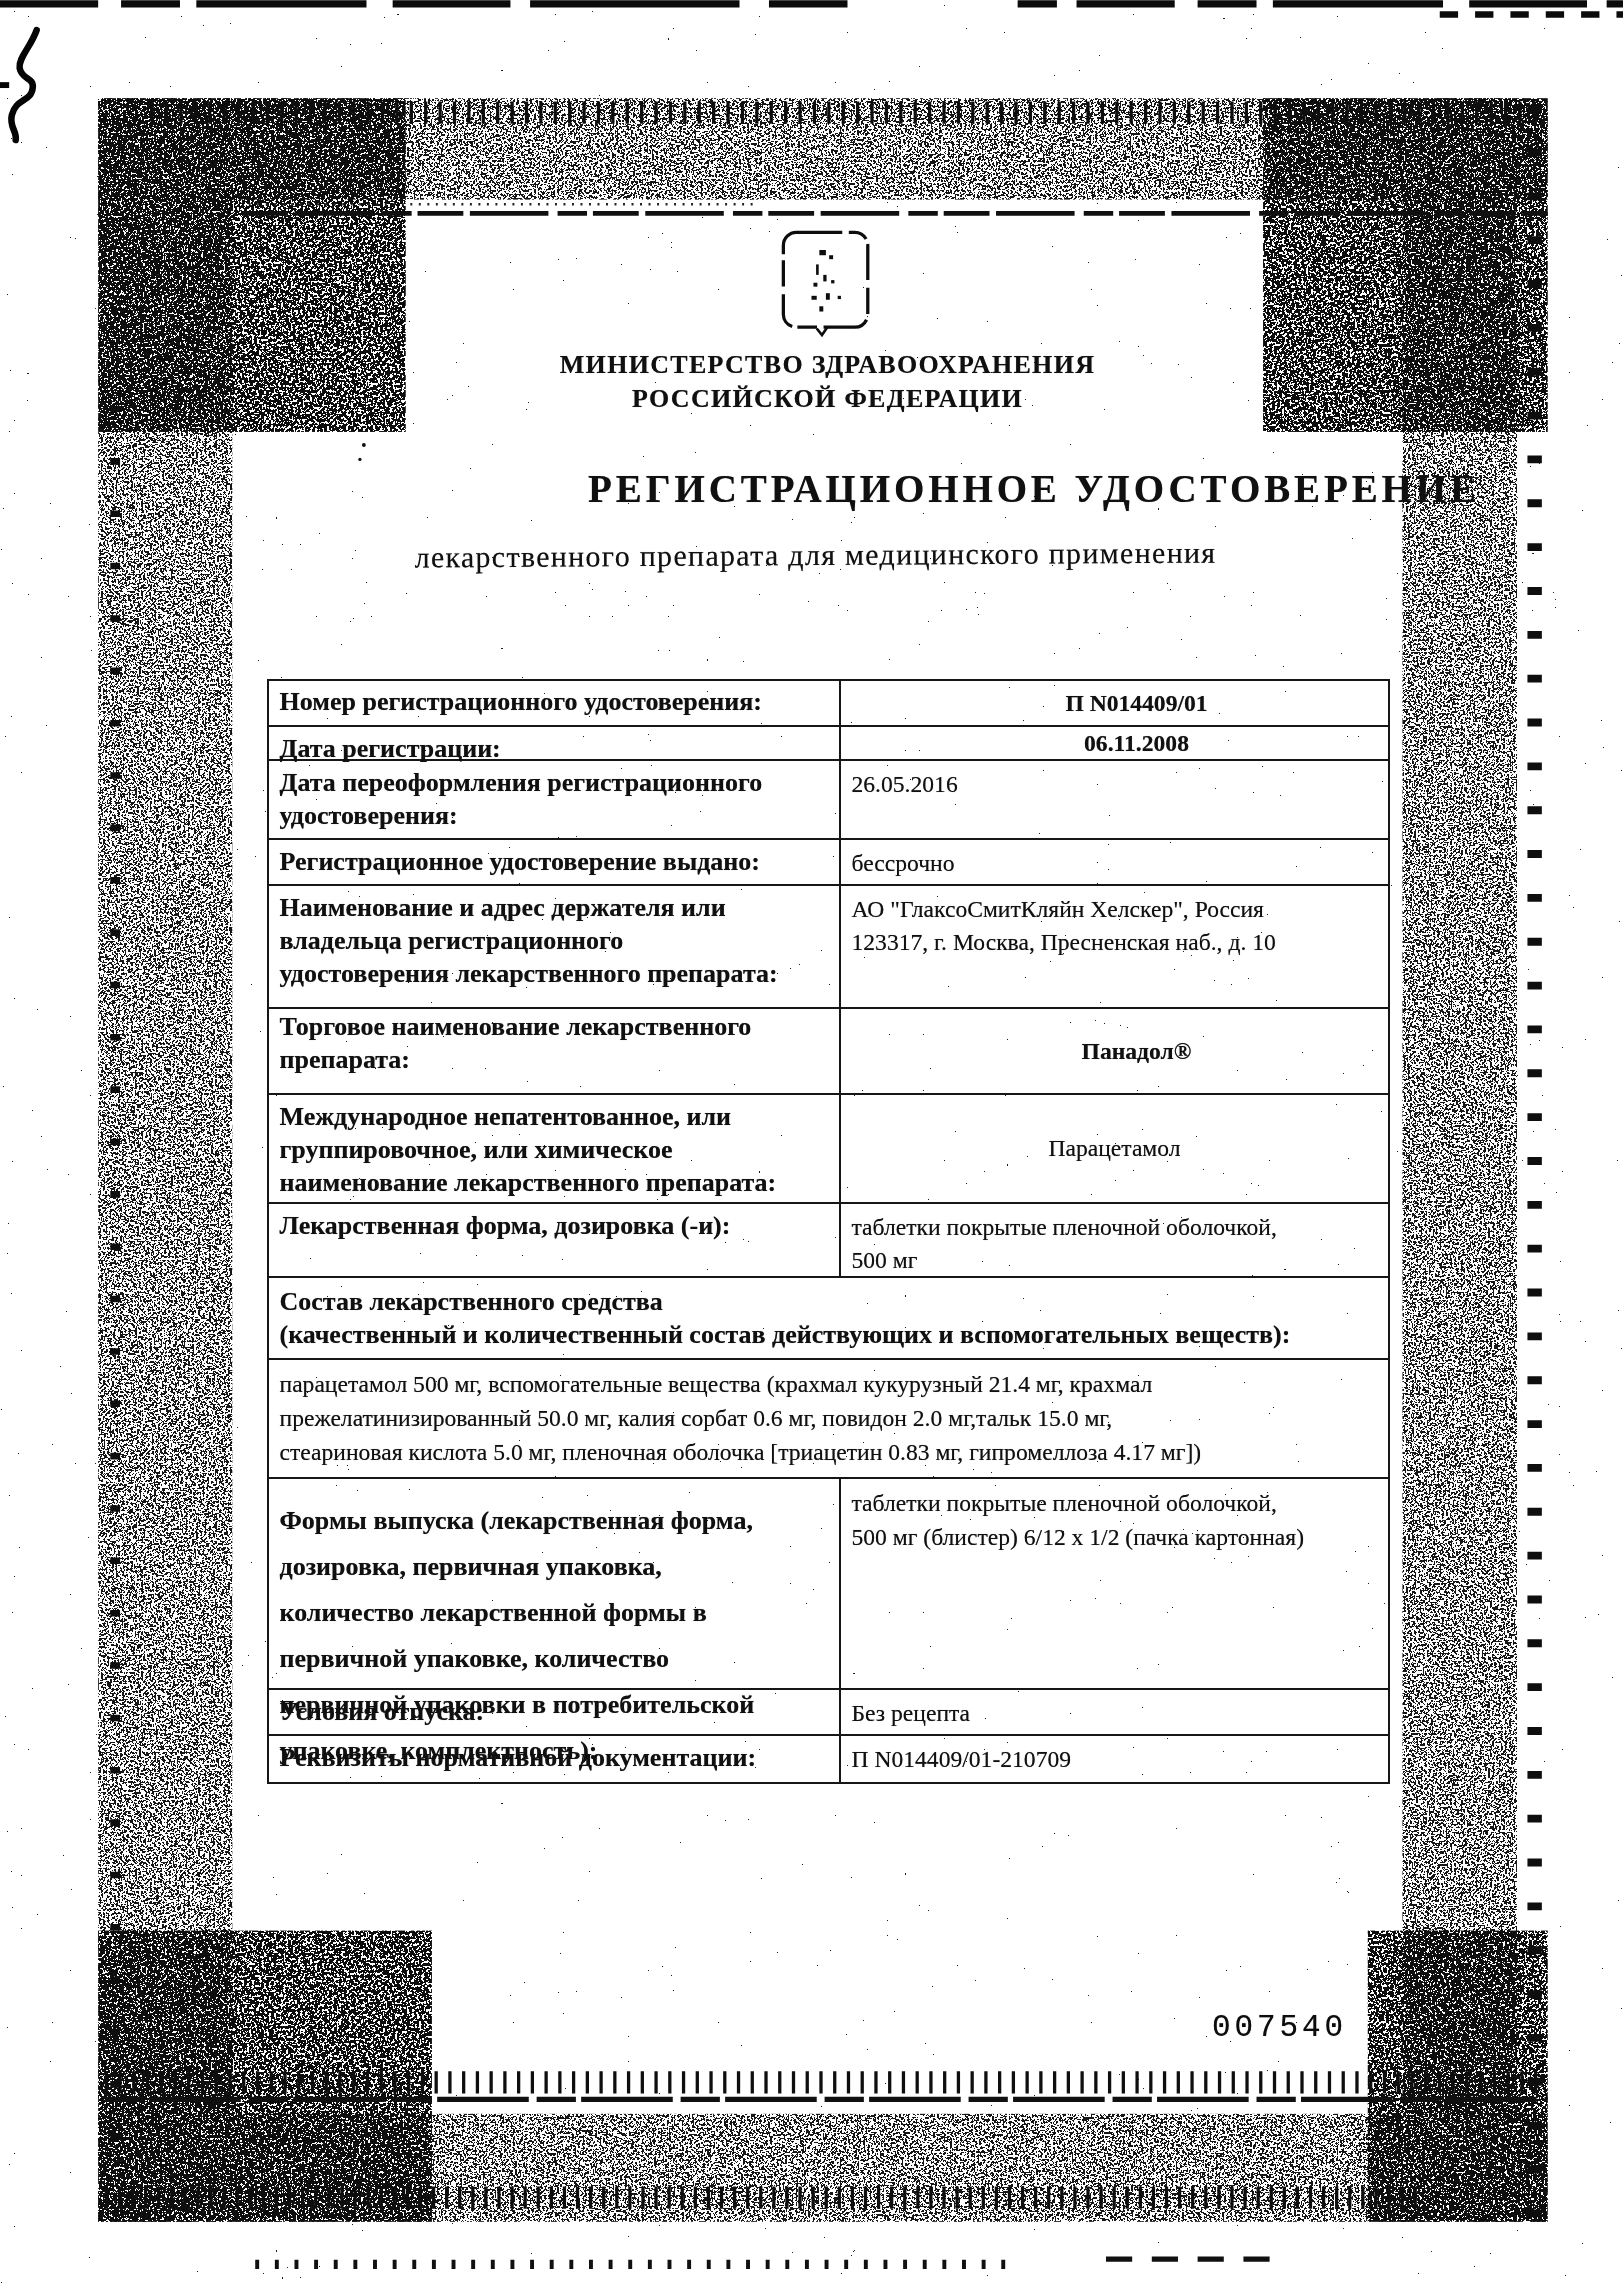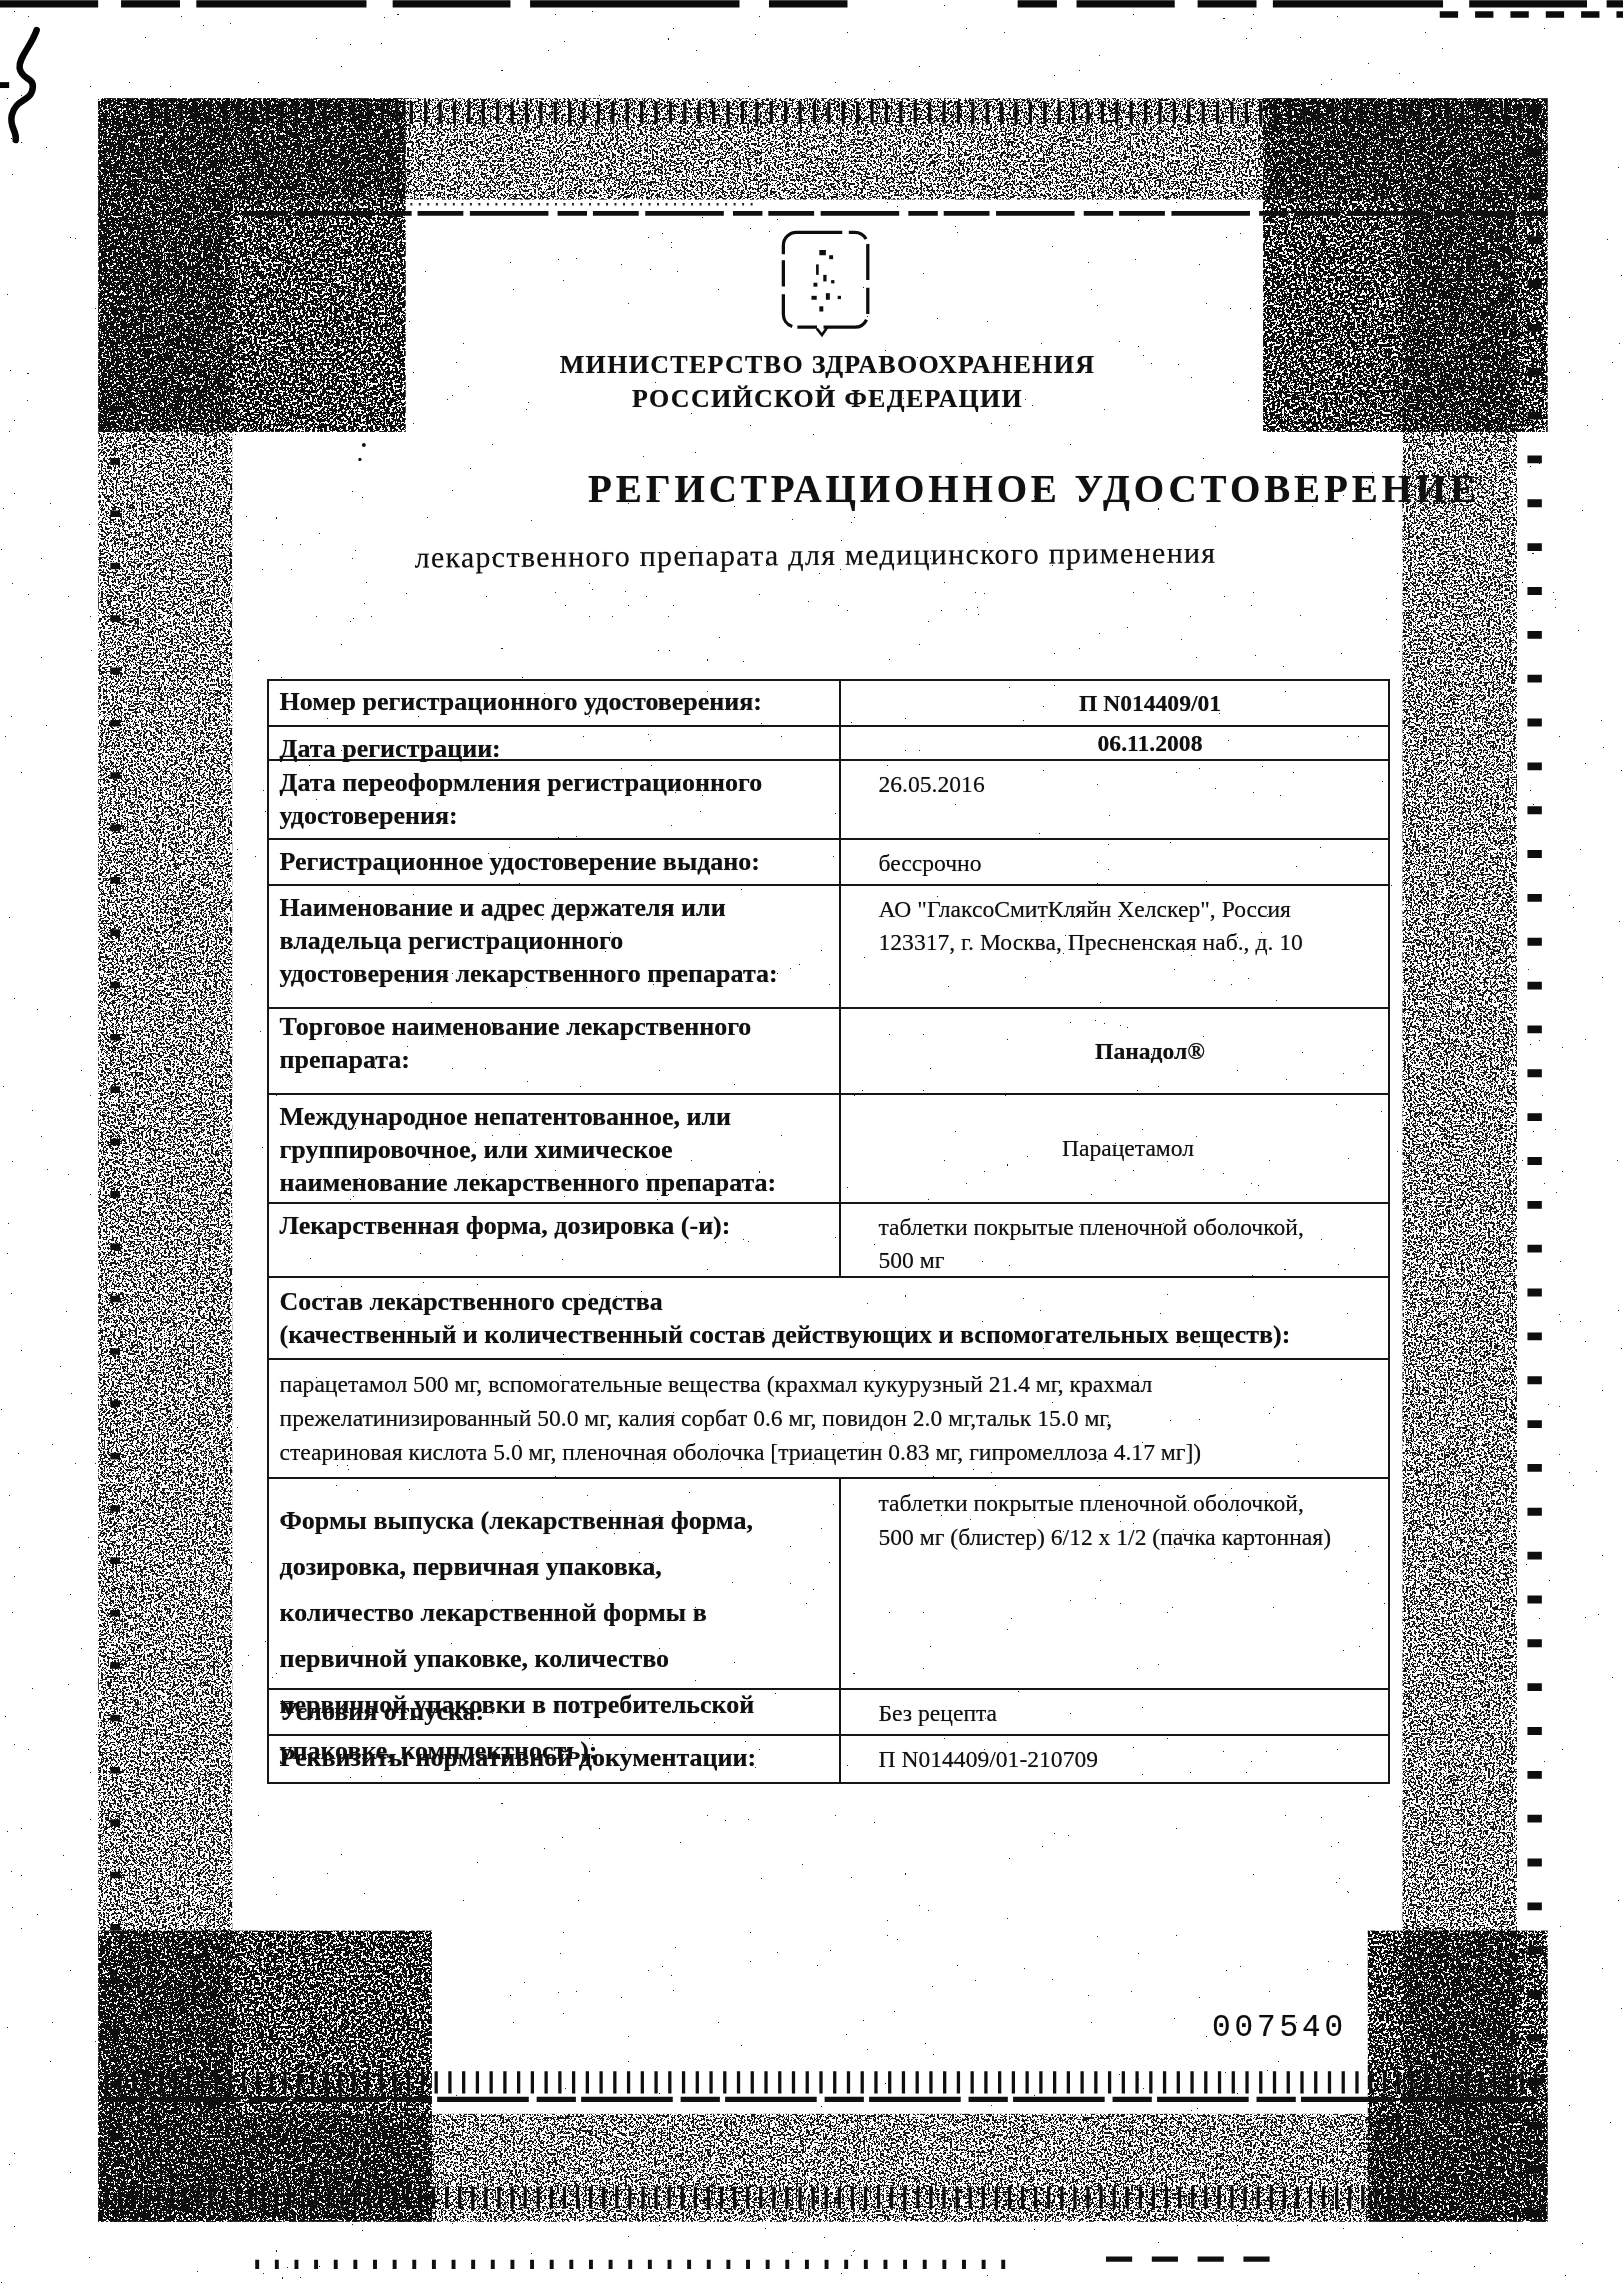--- a/index.html
+++ b/index.html
@@ -14,21 +14,21 @@
 
   .ministry{position:absolute;left:255px;top:348px;width:1145px;text-align:center;
     font-size:26px;font-weight:700;line-height:34px;letter-spacing:1.3px;}
   .title{position:absolute;left:151px;top:466px;width:1329px;text-align:right;
     font-size:39px;font-weight:700;letter-spacing:3.9px;}
   .subtitle{position:absolute;left:151px;top:538px;width:1329px;text-align:center;
     font-size:30px;letter-spacing:1.3px;transform:rotate(-0.35deg);}
 
   .doc-table{position:absolute;left:267px;top:679px;width:1123px;
     border:2px solid #161616;}
-  .trow{display:flex;border-top:2px solid #161616;gap:27px;}
+  .trow{display:flex;border-top:2px solid #161616;}
   .trow:first-child{border-top:none;}
   .cell{white-space:pre-line;}
   .lab{flex:0 0 572px;border-right:2px solid #161616;font-weight:700;
     font-size:26px;line-height:33px;padding:5.2px 46px 0 10.5px;}
   .val{flex:1;font-size:23.6px;line-height:33px;padding:6.5px 9.2px 0 10.5px;}
   .val.b{font-weight:700;margin-left:44px;}
   .val.c{display:flex;align-items:center;justify-content:center;text-align:center;padding:0;}
   .wide{flex:1;padding:6.5px 13px 0 10.5px;font-size:26px;line-height:33px;}
   .wide.hdr{font-weight:700;}
   .wide.body{font-weight:400;font-size:23.6px;line-height:34px;}

